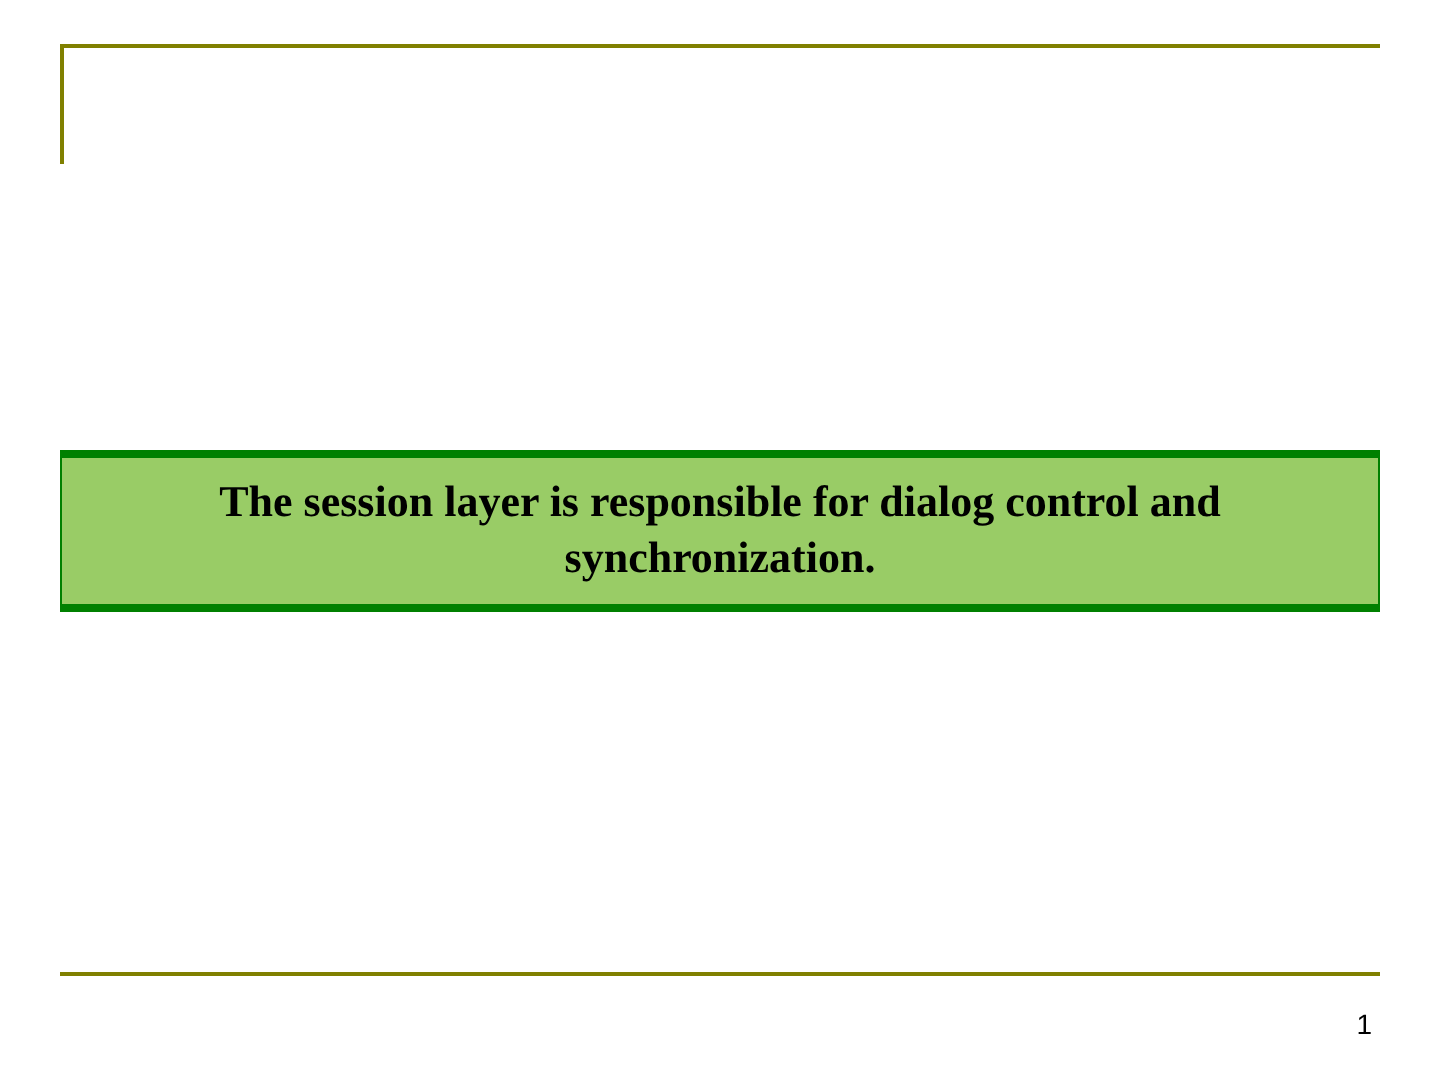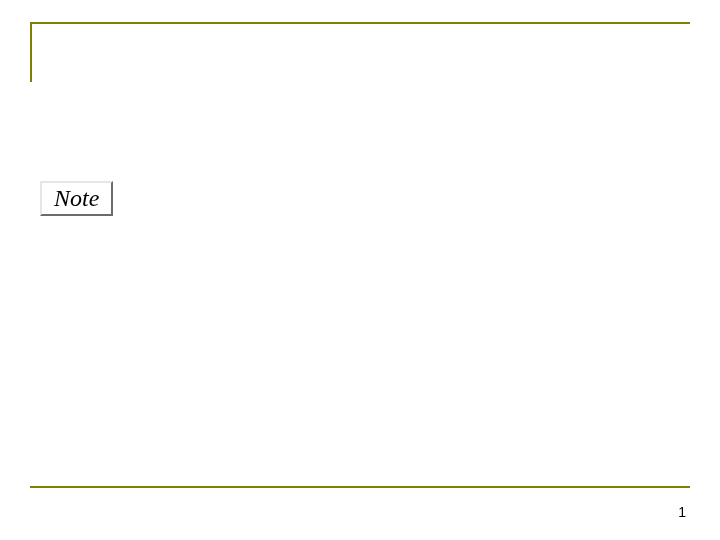--- a/index.html
+++ b/index.html
@@ -78,19 +78,19 @@
   }
 </style>
 </head>
 <body>
 
 <div class="slide">
   <div class="top-rule"></div>
   <div class="left-rule"></div>
   <div class="bottom-rule"></div>
 
-  <div class="note-badge">
-    <span>Note</span>
+
+  <div class="callout">
+    <div class="text">The session layer is responsible for dialog control and synchronization.</div>
   </div>
-
 
   <div class="page-number">1</div>
 </div>
 
 </body></html>

